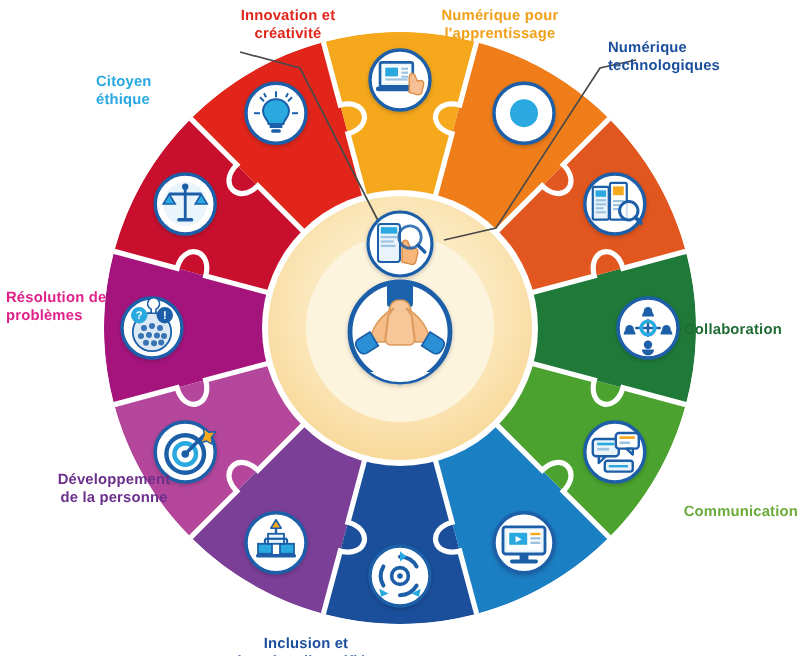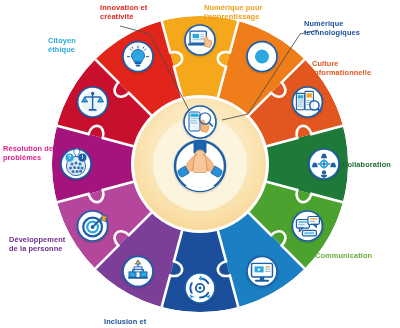--- a/index.html
+++ b/index.html
@@ -24,21 +24,21 @@
   .lbl {
     position: absolute;
     font-family: "Liberation Sans", sans-serif;
     font-size: 7.4px;
     font-weight: 700;
     line-height: 1.22;
     letter-spacing: 0.1px;
     white-space: pre-line;
     margin: 0;
   }
-  .lbl.c { text-align: left; }
+  .lbl.c { text-align: center; }
   .lbl.l { text-align: left; }
 </style>
 </head>
 <body>
 
 <div id="stage">
   <svg id="wheel" viewBox="0 0 400 328">
     <defs>
       <clipPath id="ringclip">
         <path d="M200,164 m-148,0 a148,148 0 1,0 296,0 a148,148 0 1,0 -296,0 Z
@@ -309,21 +309,19 @@
   <div class="lbl c" style="left: 100px; top: 3px; width: 88px; color: rgb(225, 37, 27);">Innovation et
 créativité</div>
   <div class="lbl l" style="left: 48px; top: 20px; width: 56px; color: rgb(41, 168, 224); margin-top: 16px;">Citoyen
 éthique</div>
   <div class="lbl l" style="left: 3px; top: 144px; width: 80px; color: rgb(224, 33, 138);">Résolution de
 problèmes</div>
   <div class="lbl c" style="left: 9px; top: 235px; width: 96px; color: rgb(107, 47, 140);">Développement
 de la personne</div>
   <div class="lbl c" style="left: 104px; top: 317px; width: 98px; color: rgb(27, 79, 156);">Inclusion et
 besoins diversifiés</div>
-  <div class="lbl l" style="left: 315px; top: 251px; width: 84px; color: rgb(106, 171, 58);">Communication</div>
+  <div class="lbl l" style="left: 315px; top: 251px; width: 84px; color: rgb(106, 171, 58); text-align: right;">Communication</div>
   <div class="lbl l" style="left: 342px; top: 160px; width: 58px; color: rgb(31, 107, 51);">Collaboration</div>
-  <div class="lbl c" style="left: 312px; top: 59px; width: 88px; color: rgb(226, 87, 31);">Culture
-informationnelle</div>
   <div class="lbl l" style="left: 304px; top: 19px; width: 84px; color: rgb(27, 79, 156);">Numérique
 technologiques</div>
   <div class="lbl c" style="left: 204px; top: 3px; width: 92px; color: rgb(240, 160, 25);">Numérique pour
 l'apprentissage</div>
 </div>
 
 </body></html>

